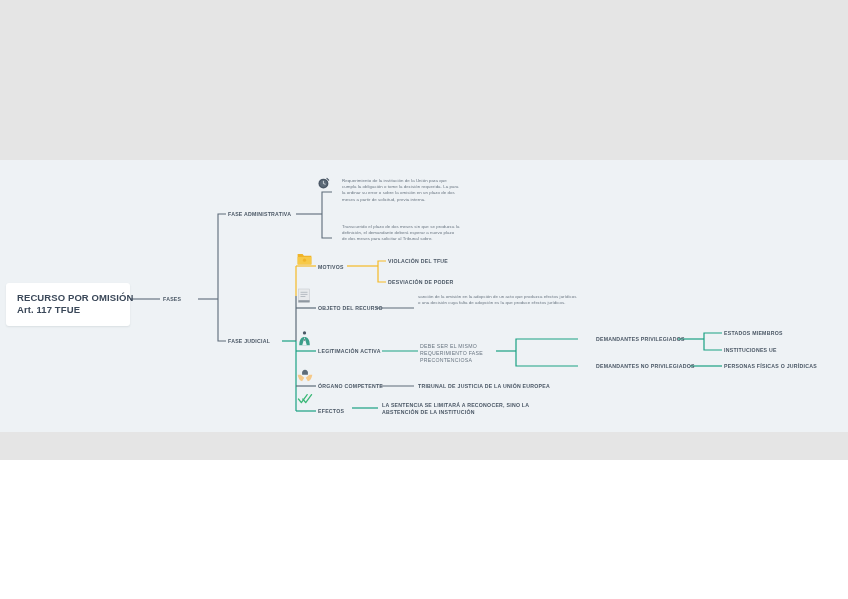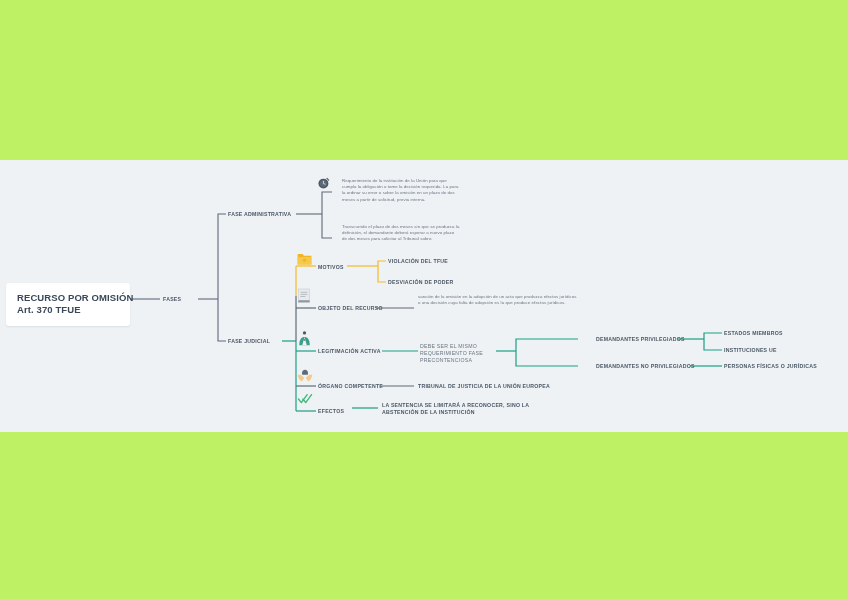--- a/index.html
+++ b/index.html
@@ -6,22 +6,22 @@
     margin: 0; padding: 0;
     background: #ffffff;
   }
   body {
     width: 848px; height: 599px;
     font-family: "Liberation Sans", sans-serif;
     overflow: hidden;
   }
   #canvas {
     position: relative;
-    width: 848px; height: 599px;
-    background: #bef264;
+    width: 848px; height: 460px;
+    background: #e5e5e5;
   }
   .map-surface {
     position: absolute;
     left: 0; top: 160px;
     width: 848px; height: 272px;
     background: #eef2f5;
   }
   svg.wires {
     position: absolute;
     left: 0; top: 0;
@@ -116,21 +116,21 @@
 
     <path d="M296 386 L316 386" stroke="#5d6b78" stroke-width="1.2" fill="none"></path>
     <path d="M380 386 L414 386" stroke="#5d6b78" stroke-width="1.1" fill="none"></path>
 
     <path d="M296 411 L316 411" stroke="#1aa183" stroke-width="1.2" fill="none"></path>
     <path d="M352 408 L378 408" stroke="#1aa183" stroke-width="1.2" fill="none"></path>
   </svg>
 
   <div class="node root-node">
     <div class="root-line">RECURSO POR OMISIÓN</div>
-    <div class="root-line">Art. 370 TFUE</div>
+    <div class="root-line">Art. 117 TFUE</div>
   </div>
 
   <div class="lbl" style="left:163px; top:296px;">FASES</div>
 
   <div class="lbl" style="left:228px; top:211px;">FASE ADMINISTRATIVA</div>
 
   <div class="icon" style="left:317px; top:176px;">
     <svg width="14" height="14" viewBox="0 0 24 24">
       <circle cx="11" cy="13" r="8.5" fill="#4a5765"></circle>
       <circle cx="11" cy="13" r="6" fill="#5d6b78"></circle>

